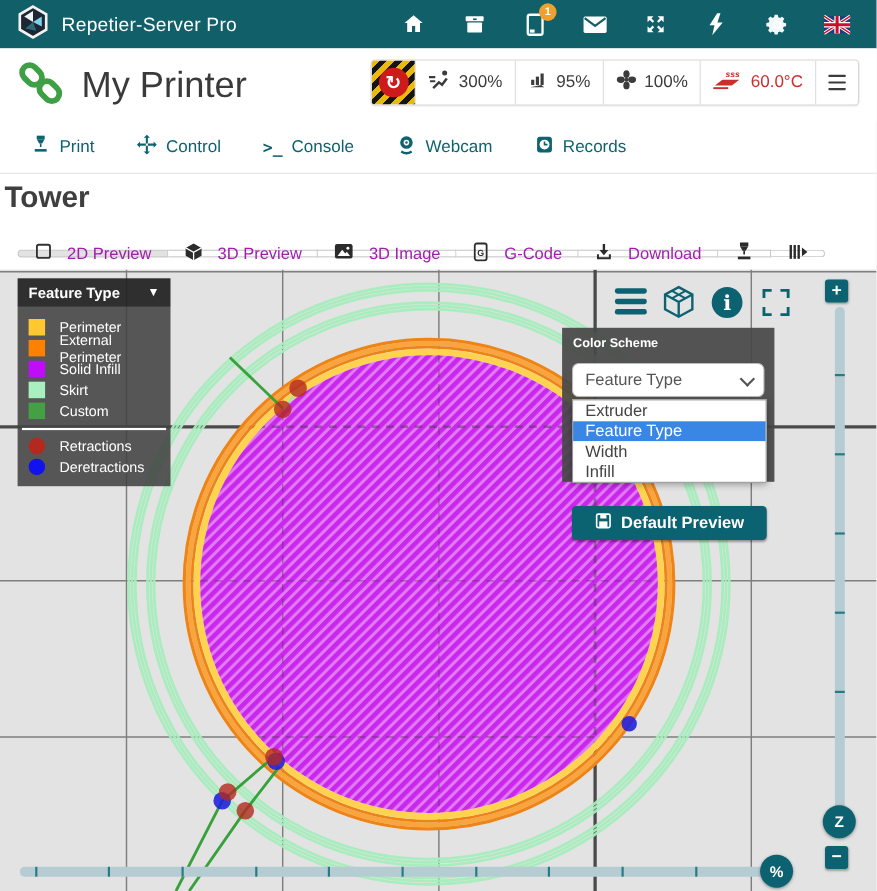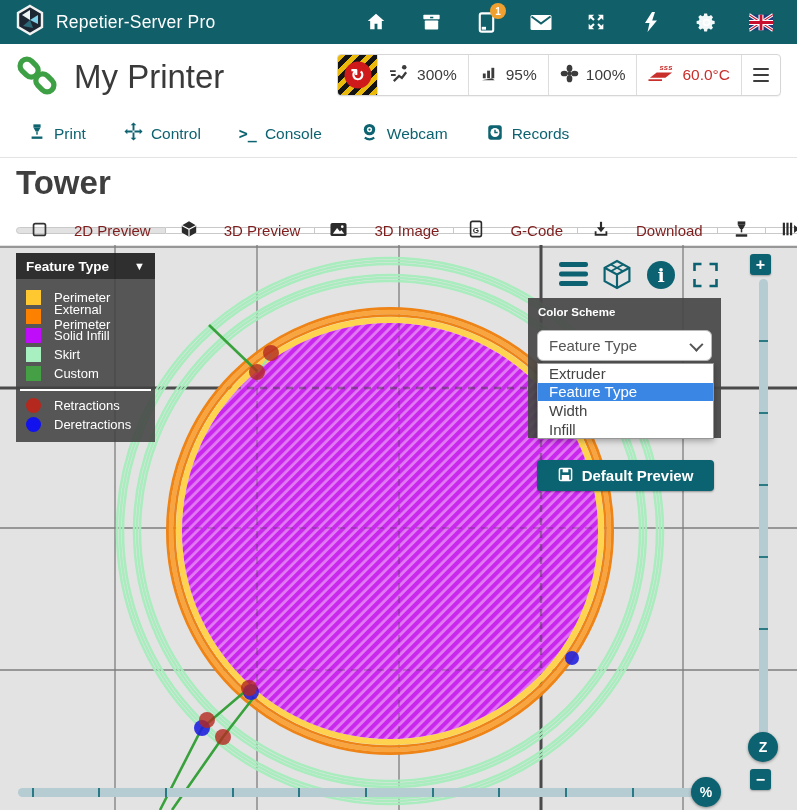--- a/index.html
+++ b/index.html
@@ -31,23 +31,23 @@
         display:flex;align-items:center;justify-content:center;font-size:17px;font-weight:700;}
   .burger{display:flex;flex-direction:column;gap:3.5px;}
   .burger i{display:block;width:16px;height:2.6px;background:#3c3c3c;border-radius:1px;}
 
   
   .tabs{height:48px;display:flex;align-items:center;gap:38px;padding:0 28px;border-bottom:1px solid #e3e3e3;box-sizing:border-box;}
   .tab{display:flex;align-items:center;gap:8px;color:#0d6370;font-size:15.5px;}
   .console-glyph{font-family:"DejaVu Sans Mono",monospace;font-weight:700;font-size:15px;}
 
   
-  .h1{font-size:33px;font-weight:700;color:#3f3f3f;padding:6px 16px 0;height:38px;box-sizing:border-box;}
+  .h1{font-size:27px;font-weight:700;color:#3f3f3f;padding:6px 4px 0;height:38px;box-sizing:border-box;}
   .btngroup{display:flex;margin:3px 16px 0;height:35px;}
-  .vbtn{display:flex;align-items:center;gap:26px;padding:0 14px;font-size:15px;color:#7f1d1d;
+  .vbtn{display:flex;align-items:center;gap:13px;padding:0 14px;font-size:15px;color:#a21caf;
         background:#fff;border:1px solid #c9c9c9;border-left:none;white-space:nowrap;margin-top:28px;}
   .vbtn:first-child{border-left:1px solid #c9c9c9;border-radius:4px 0 0 4px;}
   .vbtn:last-child{border-radius:0 4px 4px 0;}
   .vbtn.active{background:#e2e2e2;}
 
   
   .canvas{position:absolute;left:0;top:245px;width:797px;height:565px;background:#e3e3e3;overflow:hidden;}
   .canvas svg.scene{position:absolute;left:0;top:0;}
 
   
@@ -58,21 +58,21 @@
   .lg-body{background:rgba(66,66,66,.88);padding:9px 0 8px;}
   .lg-row{display:flex;align-items:center;height:19px;padding:0 10px;gap:13px;}
   .sw{width:15px;height:15px;flex:0 0 15px;}
   .sw.round{border-radius:50%;}
   .lg-div{border-top:2px solid #fff;margin:6px 4px 5px;}
 
   
   .ct-ic{position:absolute;top:16px;color:#0c6270;}
 
   
-  .panel{position:absolute;left:528px;top:53px;width:193px;height:140px;background:rgba(72,72,72,.93);}
+  .panel{position:absolute;left:511px;top:53px;width:193px;height:140px;background:rgba(72,72,72,.93);}
   .panel-label{position:absolute;left:10px;top:8px;color:#fff;font-size:11.5px;font-weight:700;}
   .sel{position:absolute;left:9px;top:32px;width:175px;height:31px;background:#fff;border:1px solid #b9b9b9;
        border-radius:6px;box-sizing:border-box;display:flex;align-items:center;padding:0 11px;
        font-size:15px;color:#555;}
   .sel .chev{margin-left:auto;width:8px;height:8px;border-right:2px solid #555;border-bottom:2px solid #555;
        transform:rotate(45deg) translateY(-2px);}
   .list{position:absolute;left:9px;top:65px;width:177px;background:#fff;border:1px solid #979797;
         box-shadow:0 2px 6px rgba(0,0,0,.3);box-sizing:border-box;}
   .opt{height:18.6px;display:flex;align-items:center;padding:0 11px;font-size:15px;color:#444;}
   .opt.on{background:#3a86e4;color:#fff;}

